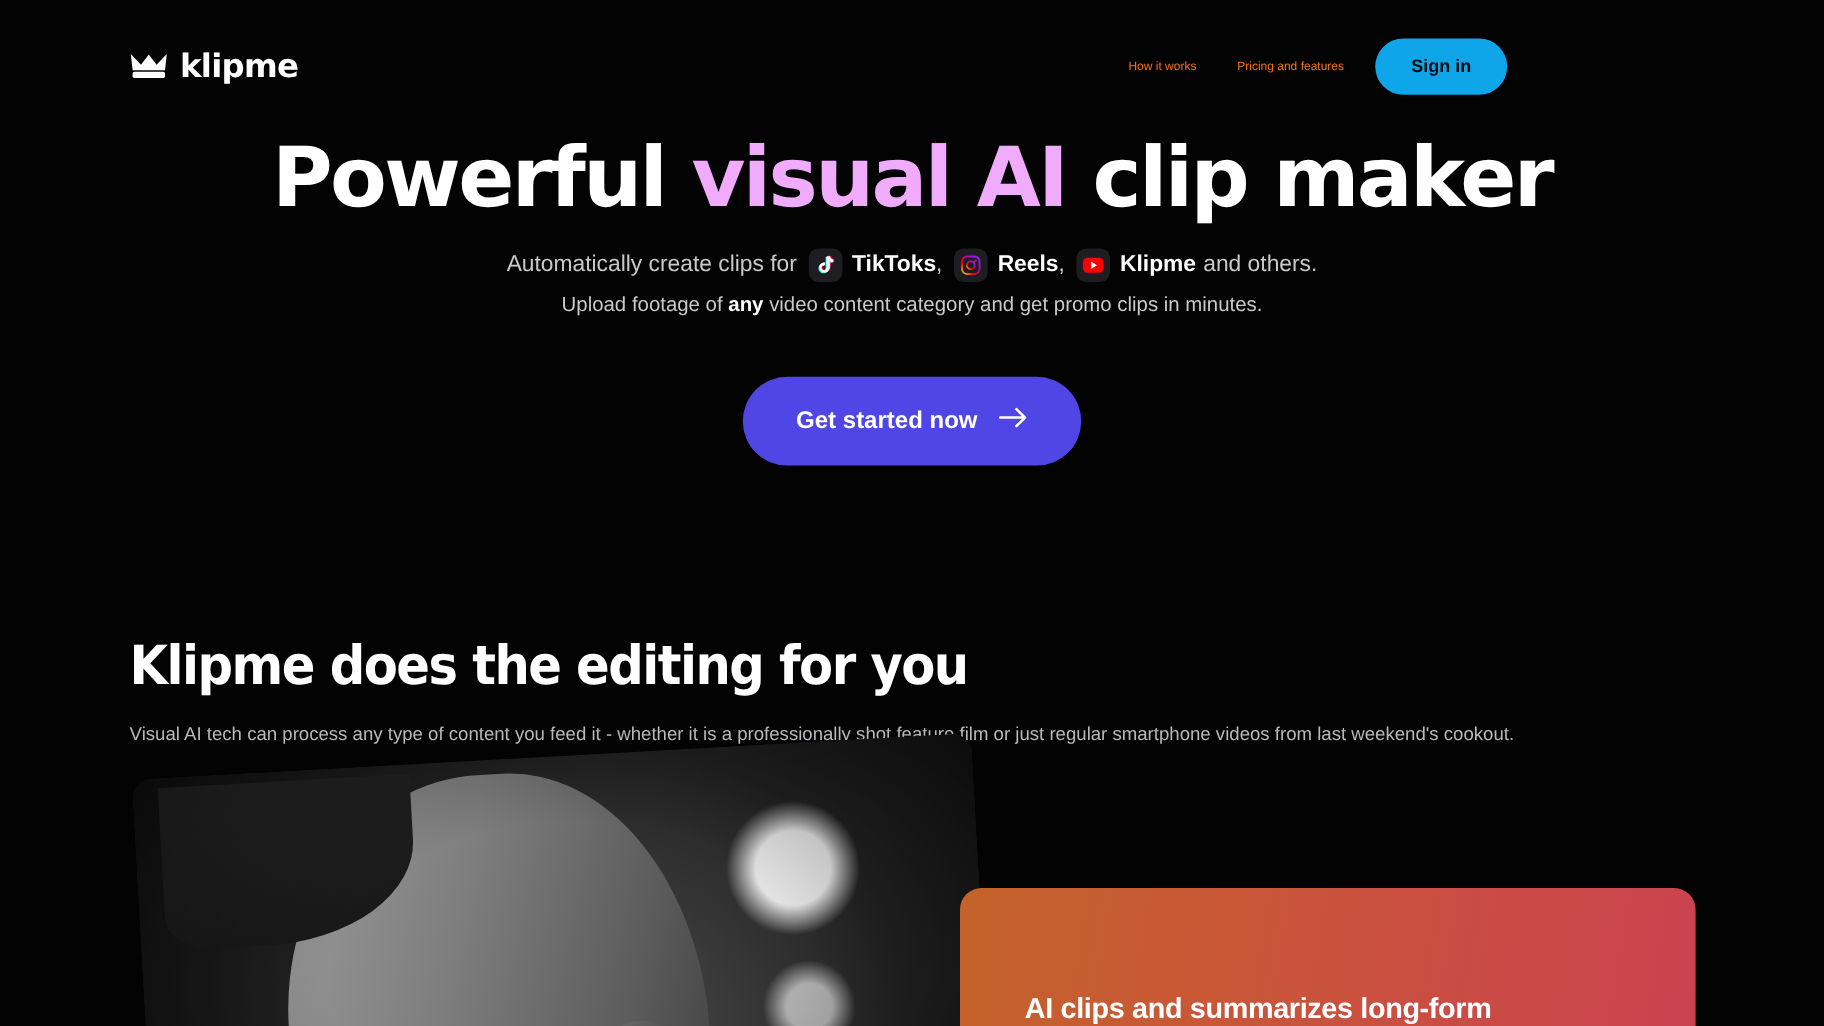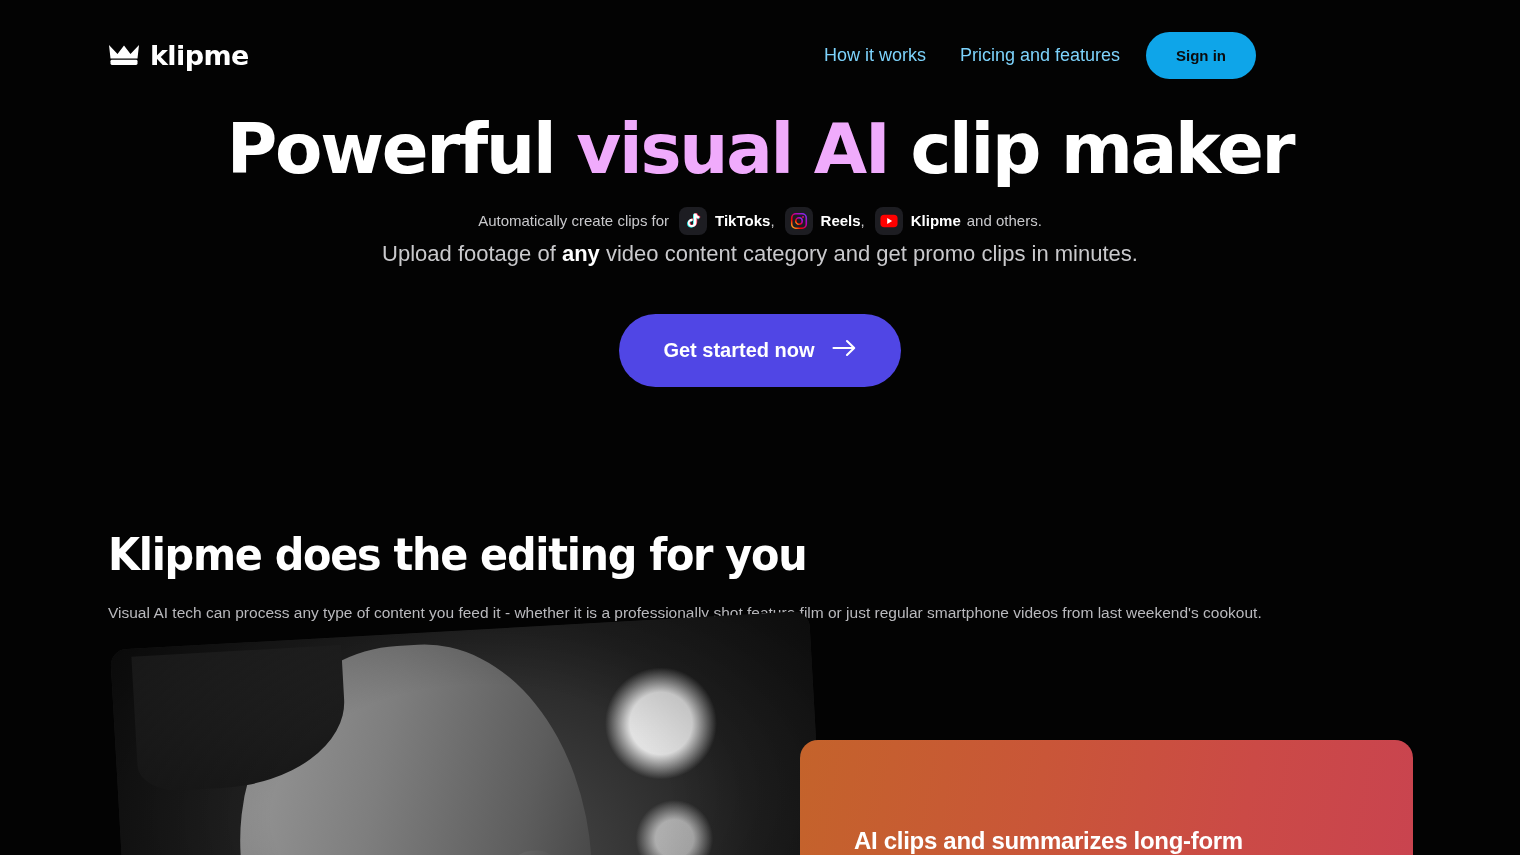--- a/index.html
+++ b/index.html
@@ -17,56 +17,56 @@
     display:flex; align-items:center; padding:0 108px;
   }
   .logo { display:flex; align-items:center; gap:10px; }
   .logo-mark { width:32px; height:22px; display:block; }
   .logo-text {
     font-size:27px; font-weight:700; color:#fff; letter-spacing:-0.6px;
     font-family:"DejaVu Sans", sans-serif;
   }
   .nav { margin-left:auto; display:flex; align-items:center; gap:0; }
   .nav-link {
-    font-size:18px; color:#7dd3fc; text-decoration:none;
+    font-size:10px; color:#f97316; text-decoration:none;
     padding:0 0 0 0; margin-right:34px; white-space:nowrap;
   }
   .nav-link:last-of-type { margin-right:26px; }
   .signin {
     background:#0ea5e9; color:#0b0b0d; border:none; border-radius:999px;
     font-size:15px; font-weight:700; padding:15px 30px; cursor:pointer;
     font-family:"Liberation Sans", sans-serif;
   }
 
   
   .hero { position:absolute; top:104px; left:0; width:1520px; text-align:center; }
   .hero-title {
     font-family:"DejaVu Sans", sans-serif;
     font-size:69px; line-height:90px; font-weight:700;
     letter-spacing:-2.2px; color:#fff; white-space:nowrap;
   }
   .hero-title .accent { color:#f0abfc; }
 
   .hero-sub {
-    margin-top:11px; font-size:15px; color:#c9c9cc; line-height:31px;
+    margin-top:11px; font-size:19px; color:#c9c9cc; line-height:31px;
     display:flex; align-items:center; justify-content:center; flex-wrap:wrap;
   }
   .hero-sub b { color:#fff; font-weight:700; }
   .plat { display:inline-flex; align-items:center; }
   .tile {
     width:28px; height:28px; border-radius:8px; margin:0 8px 0 10px;
     display:inline-flex; align-items:center; justify-content:center;
     vertical-align:middle; flex:none;
   }
   .tile-tiktok { background:#1d1d22; }
   .tile-ig { background:#1d1d22; }
   .tile-yt { background:#1d1d22; }
 
   .hero-sub2 {
-    margin-top:2px; font-size:22px; color:#c9c9cc; line-height:31px;
+    margin-top:2px; font-size:17px; color:#c9c9cc; line-height:31px;
   }
   .hero-sub2 b { color:#fff; font-weight:700; }
 
   .cta-wrap { margin-top:45px; display:flex; justify-content:center; }
   .cta {
     display:inline-flex; align-items:center; gap:17px;
     background:#5046E5; color:#fff; border:none; border-radius:999px;
     font-size:20px; font-weight:700; padding:25px 44px; cursor:pointer;
     font-family:"Liberation Sans", sans-serif;
   }

